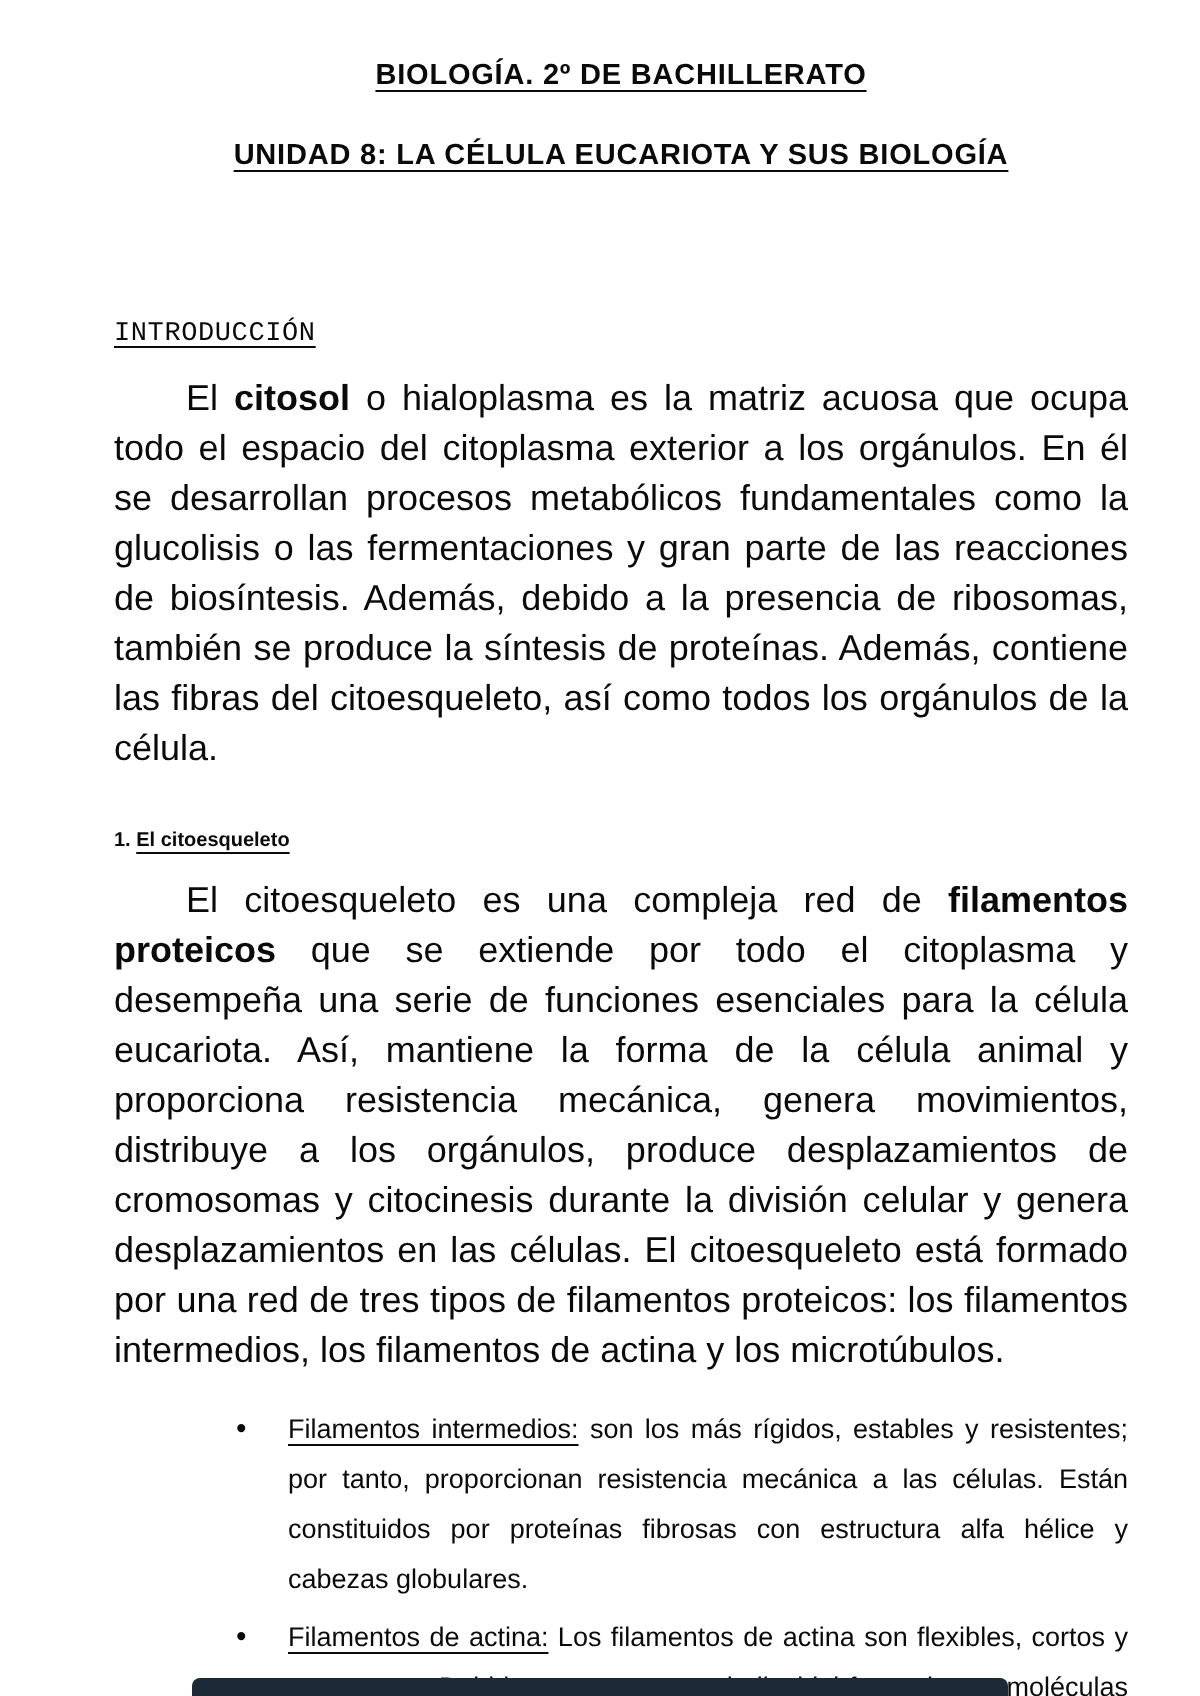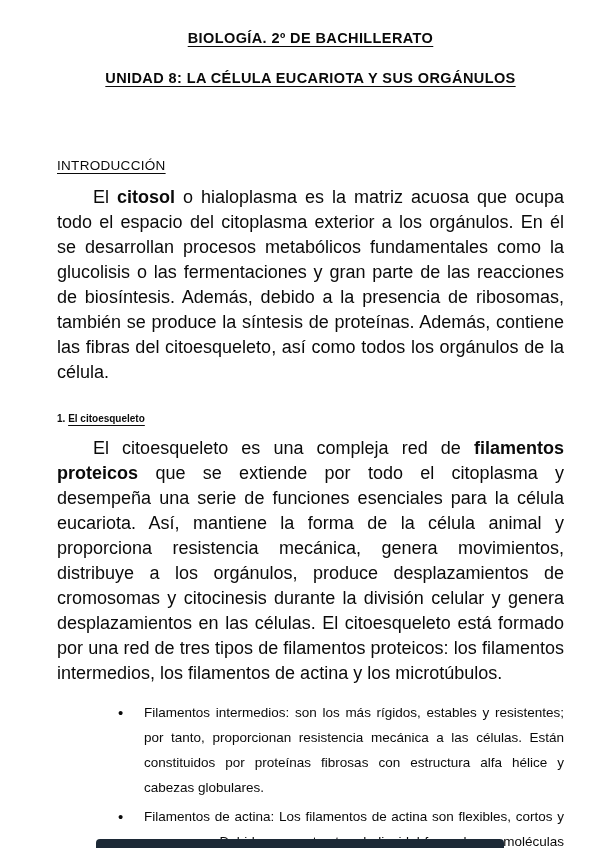--- a/index.html
+++ b/index.html
@@ -33,20 +33,21 @@
   .spacer-lg { height: 48px; }
   .section-heading {
     font-size: 13.5px;
     font-weight: normal;
     letter-spacing: 0.3px;
     margin: 0 0 12px 0;
   }
   .section-heading .u {
     text-decoration: underline;
     text-underline-offset: 3px;
+    font-family: Liberation Mono, monospace;
   }
   .num-heading {
     font-size: 10px;
     font-weight: bold;
     margin: 28px 0 12px 0;
   }
   .num-heading .u {
     text-decoration: underline;
     text-underline-offset: 3px;
   }
@@ -72,20 +73,21 @@
     margin-bottom: 4px;
   }
   ul.bullets li .bullet {
     position: absolute;
     left: -26px;
     top: 0;
     font-size: 15px;
     line-height: 25px;
   }
   .u-term {
+    text-decoration: underline;
     text-underline-offset: 3px;
   }
   b.inline-bold { font-weight: bold; }
   .bottom-bar {
     position: absolute;
     bottom: 0;
     left: 50%;
     transform: translateX(-50%);
     width: 408px;
     height: 9px;
@@ -96,21 +98,21 @@
 </head>
 <body>
 
 <div class="page">
   <div class="content">
 
     <h1 class="doc-title">
       <span class="u">BIOLOGÍA. 2º DE BACHILLERATO</span>
     </h1>
     <h1 class="doc-title">
-      <span class="u">UNIDAD 8: LA CÉLULA EUCARIOTA Y SUS ORGÁNULOS</span>
+      <span class="u">UNIDAD 8: LA CÉLULA EUCARIOTA Y SUS BIOLOGÍA</span>
     </h1>
 
     <div class="spacer-lg"></div>
 
     <h2 class="section-heading">
       <span class="u">INTRODUCCIÓN</span>
     </h2>
 
     <p class="body"><span>El </span><b class="inline-bold">citosol</b><span> o hialoplasma es la matriz acuosa que ocupa todo el espacio del citoplasma exterior a los orgánulos. En él se desarrollan procesos metabólicos fundamentales como la glucolisis o las fermentaciones y gran parte de las reacciones de biosíntesis. Además, debido a la presencia de ribosomas, también se produce la síntesis de proteínas. Además, contiene las fibras del citoesqueleto, así como todos los orgánulos de la célula.</span></p>
 

